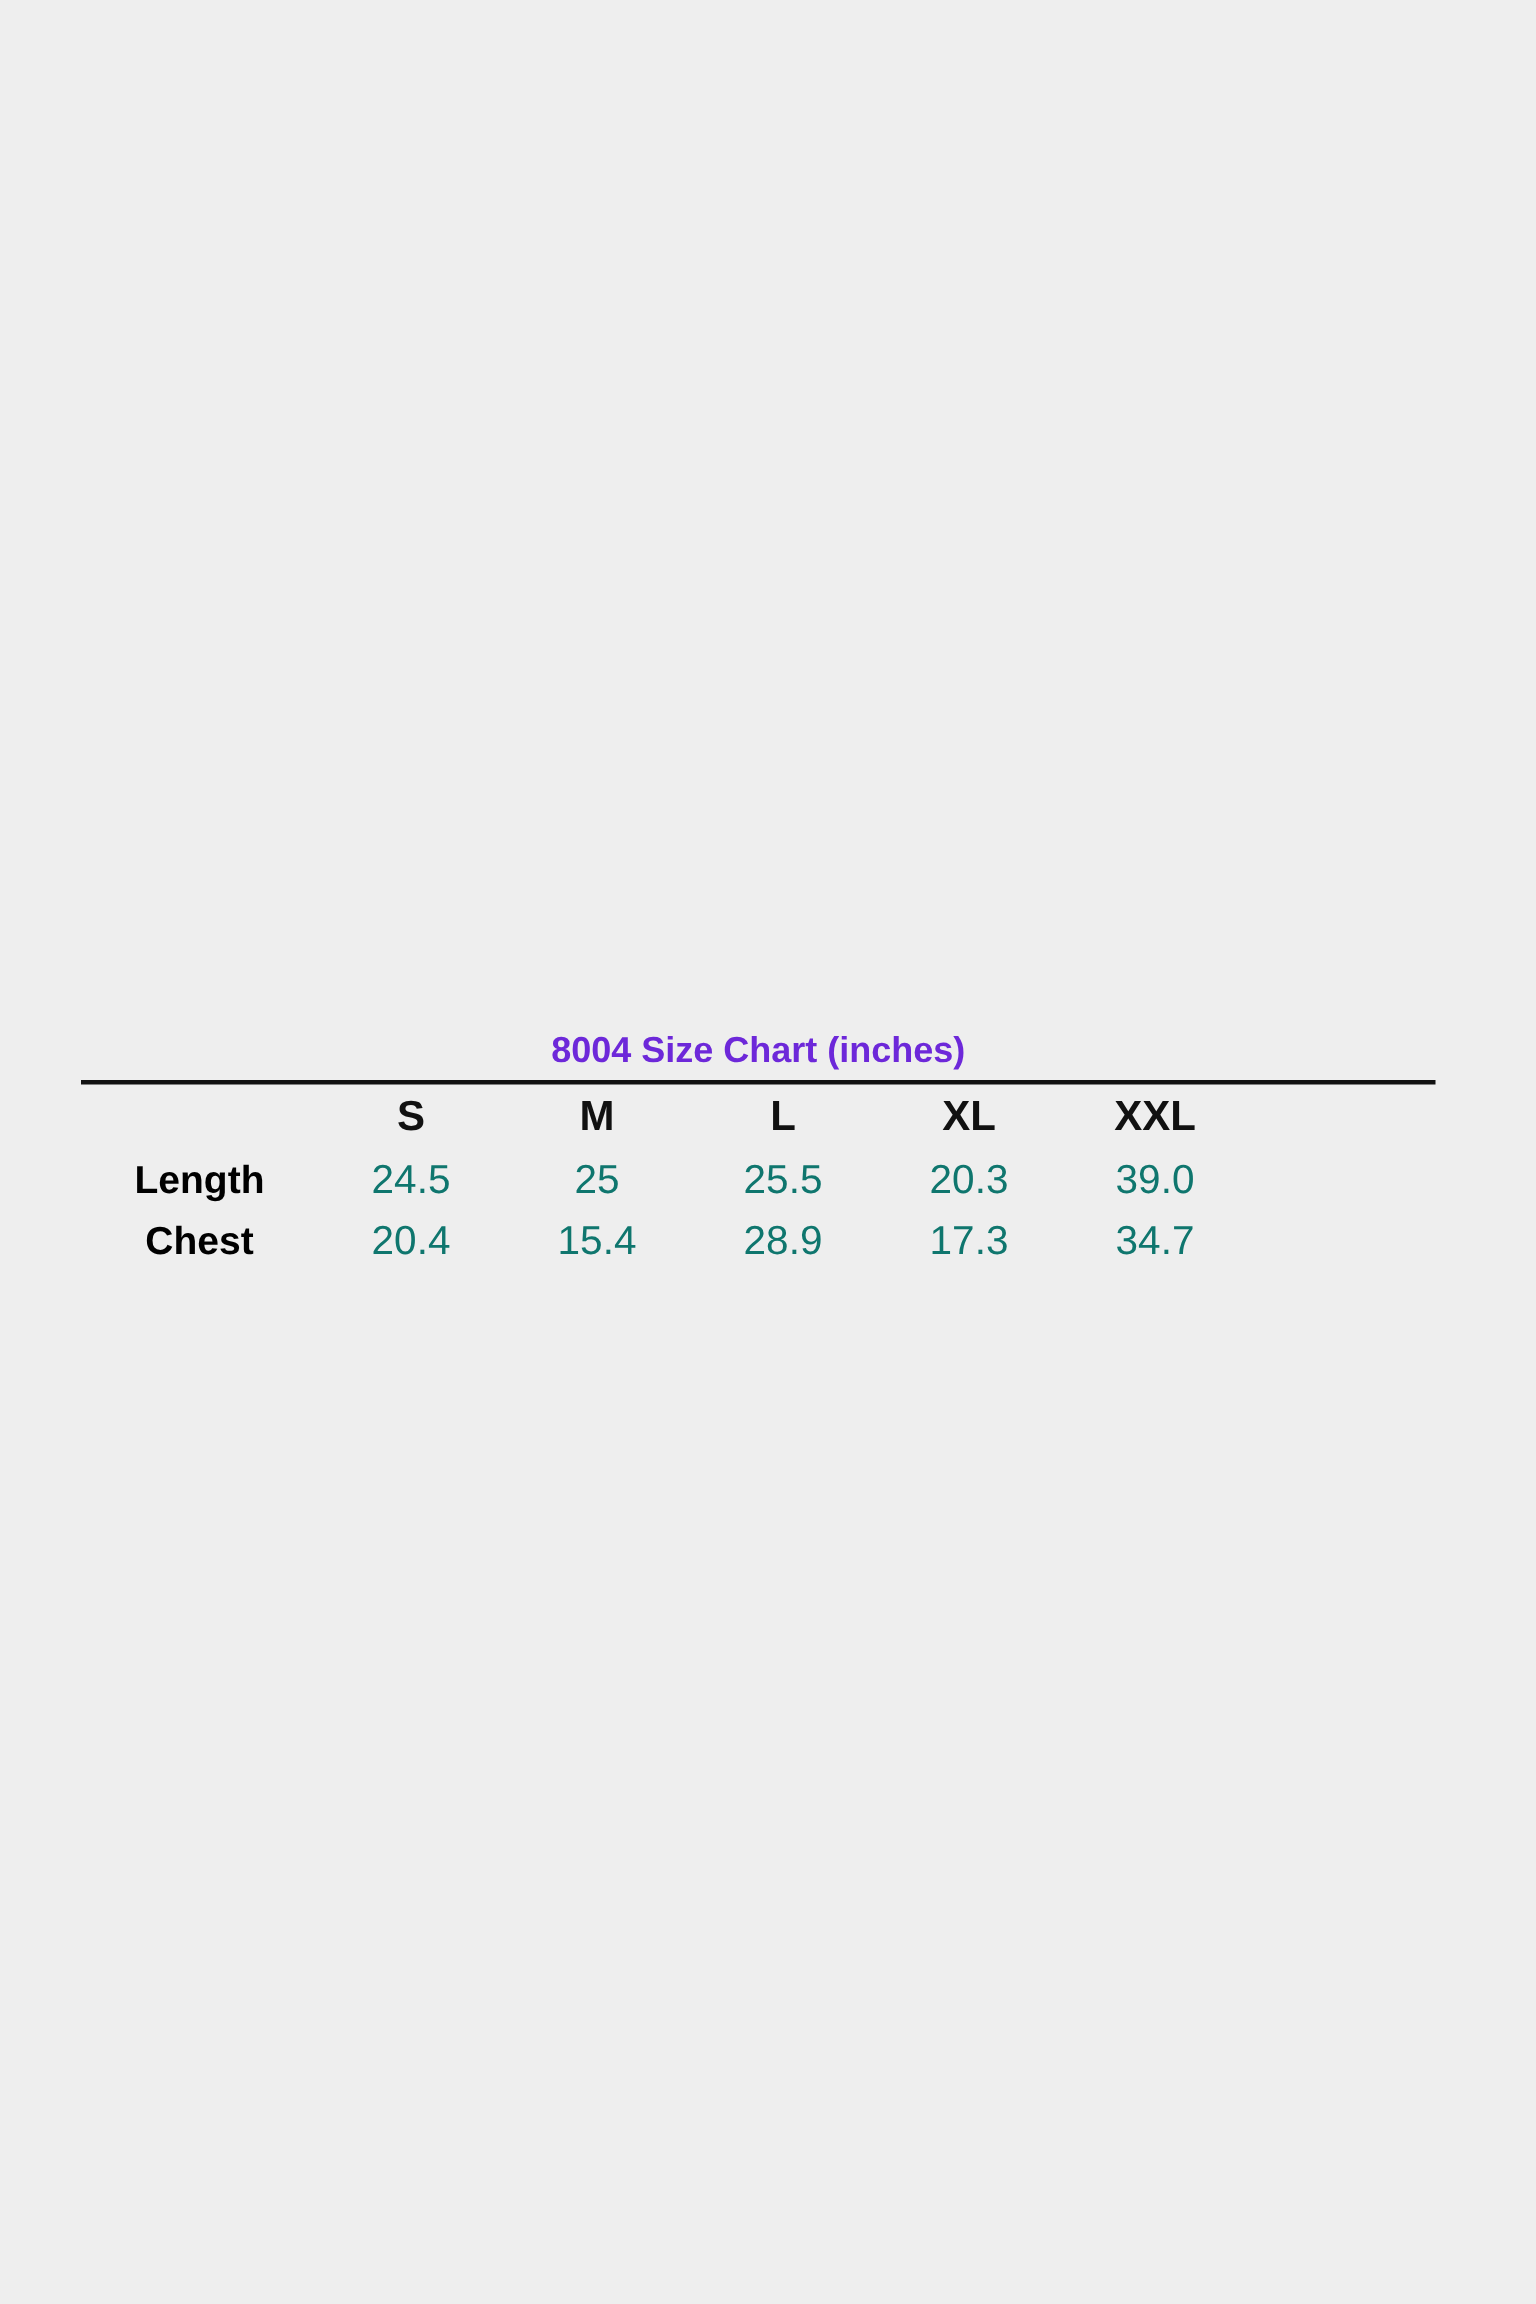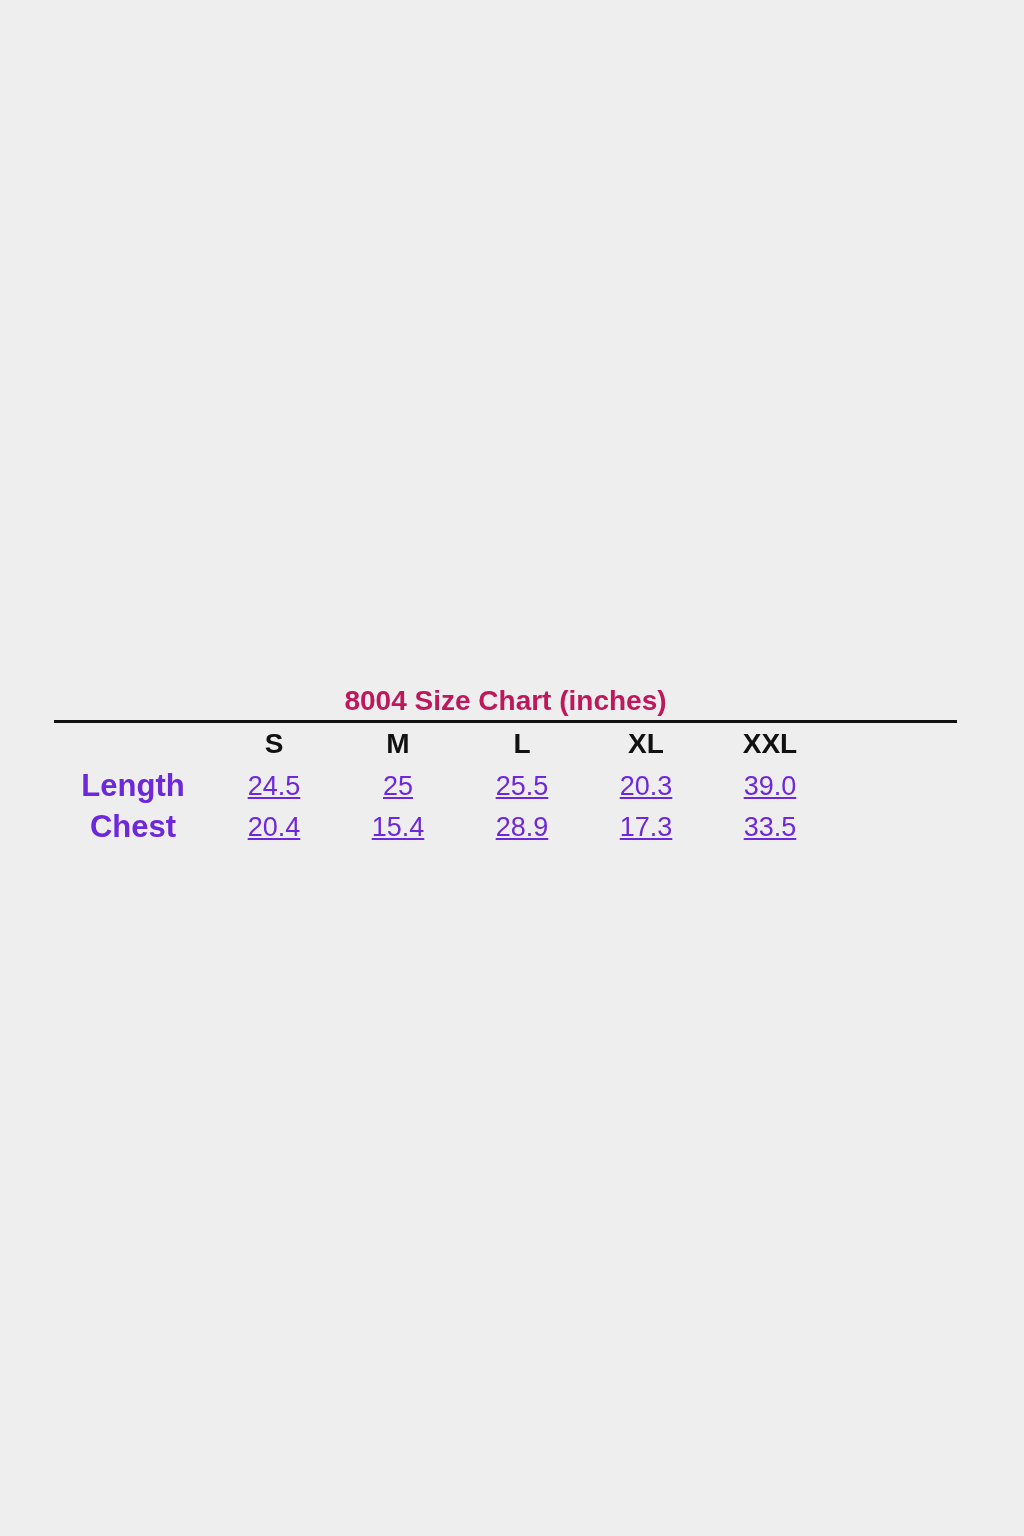--- a/index.html
+++ b/index.html
@@ -16,26 +16,26 @@
     overflow: hidden;
   }
   .size-chart {
     position: absolute;
     left: 54px;
     top: 684px;
     width: 903px;
   }
   .chart-title {
     font-weight: bold;
-    font-size: 28px;
+    font-size: 24px;
     line-height: 34px;
     text-align: center;
     height: 34px;
     letter-spacing: 0px;
-    color: #be185d;
+    color: #6d28d9;
   }
   .title-rule {
     height: 3px;
     width: 100%;
     background: #111111;
     border: none;
     margin: 2px 0 0 0;
   }
   table.size-table {
     border-collapse: collapse;
@@ -52,28 +52,27 @@
   tr.header-row { height: 42px; }
   tr.data-row-1 { height: 42px; }
   tr.data-row-2 { height: 40px; }
   .col-header {
     font-weight: bold;
     font-size: 28px;
     color: #111111;
   }
   .row-label {
     font-weight: bold;
-    font-size: 31px;
-    color: #6d28d9;
+    font-size: 26px;
+    color: #000000;
   }
   .cell-value {
     font-weight: normal;
     font-size: 27px;
-    color: #6d28d9;
-    text-decoration: underline;
+    color: #0f766e;
   }
 </style>
 </head>
 <body>
 
 <div class="size-chart">
   <div class="chart-title">8004 Size Chart (inches)</div>
 
   <div class="title-rule"></div>
 
@@ -102,17 +101,17 @@
         <td class="cell-value">25.5</td>
         <td class="cell-value">20.3</td>
         <td class="cell-value">39.0</td>
       </tr>
       <tr class="data-row-2">
         <td class="row-label">Chest</td>
         <td class="cell-value">20.4</td>
         <td class="cell-value">15.4</td>
         <td class="cell-value">28.9</td>
         <td class="cell-value">17.3</td>
-        <td class="cell-value">33.5</td>
+        <td class="cell-value">34.7</td>
       </tr>
     </tbody>
   </table>
 </div>
 
 </body></html>

